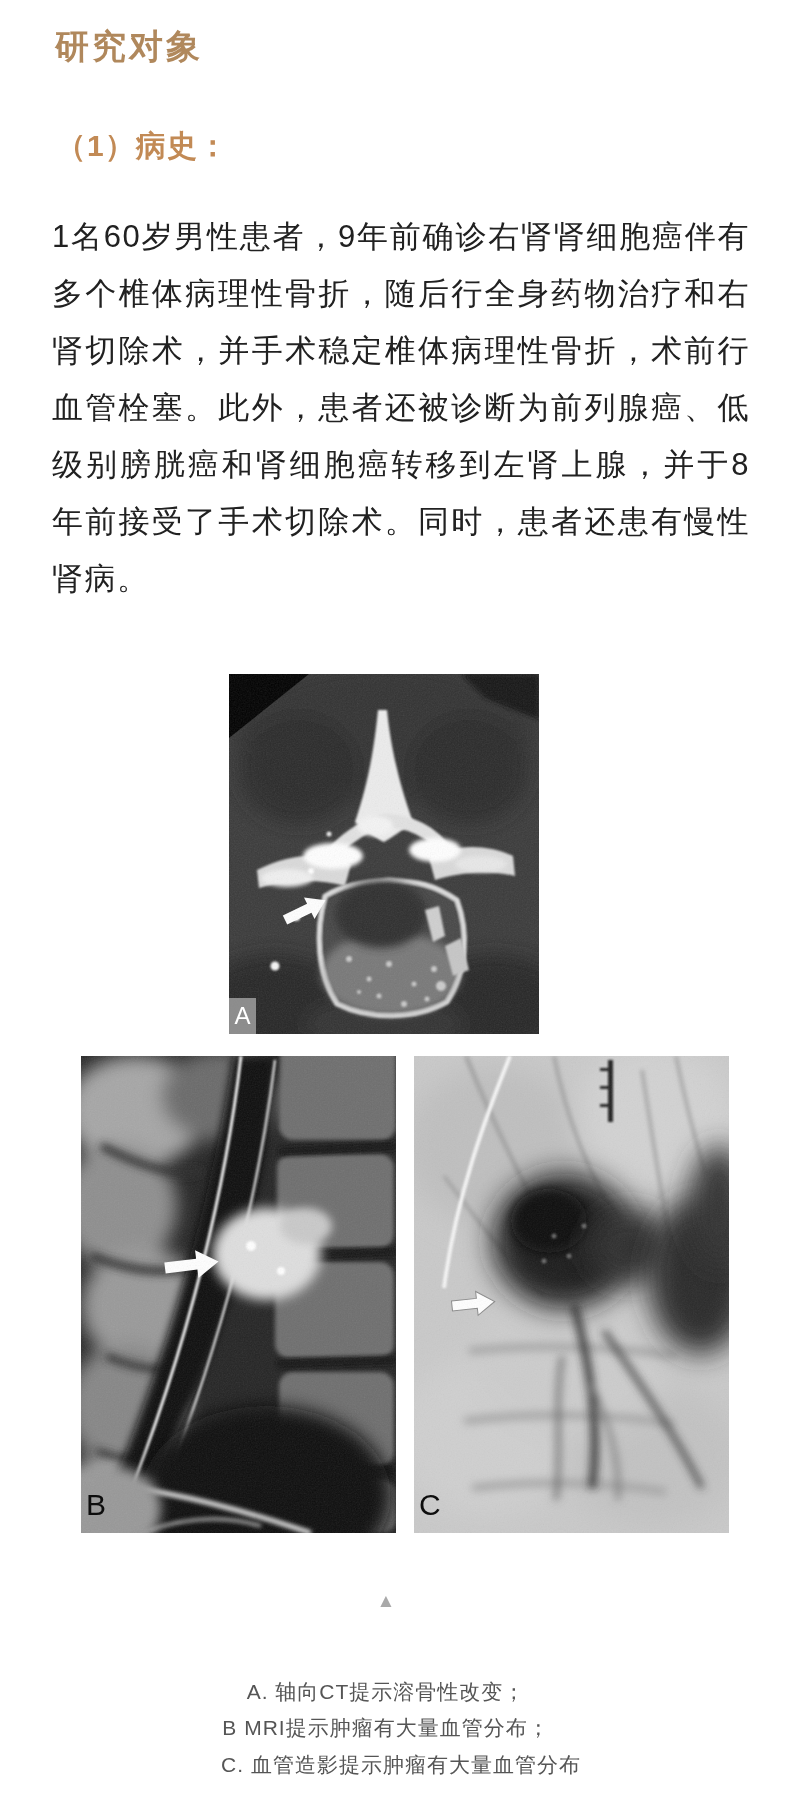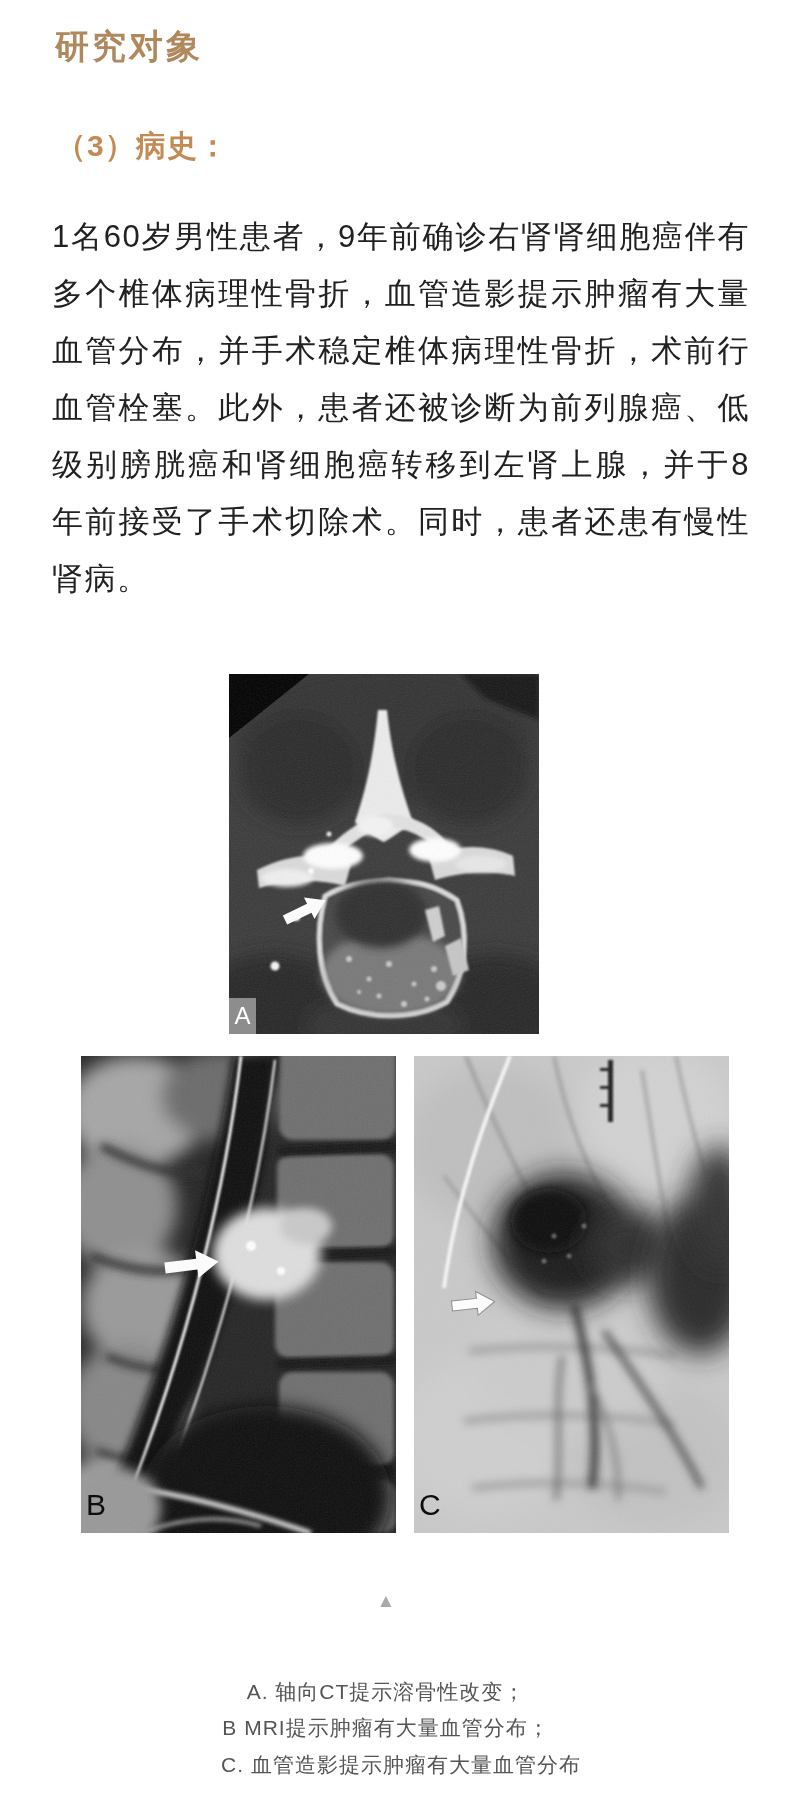--- a/index.html
+++ b/index.html
@@ -54,23 +54,23 @@
         </filter>
       <filter id="grain">
           <feTurbulence type="fractalNoise" baseFrequency="0.75" numOctaves="2" stitchTiles="stitch"></feTurbulence>
           <feColorMatrix type="saturate" values="0"></feColorMatrix>
         </filter>
     </defs>
   </svg>
 
   <div class="abs section-title">研究对象</div>
 
-  <div class="abs subsection-title">（3）病史：</div>
-
-  <p class="abs case-paragraph">1名60岁男性患者，9年前确诊右肾肾细胞癌伴有多个椎体病理性骨折，血管造影提示肿瘤有大量血管分布，并手术稳定椎体病理性骨折，术前行血管栓塞。此外，患者还被诊断为前列腺癌、低级别膀胱癌和肾细胞癌转移到左肾上腺，并于8年前接受了手术切除术。同时，患者还患有慢性肾病。</p>
+  <div class="abs subsection-title">（1）病史：</div>
+
+  <p class="abs case-paragraph">1名60岁男性患者，9年前确诊右肾肾细胞癌伴有多个椎体病理性骨折，随后行全身药物治疗和右肾切除术，并手术稳定椎体病理性骨折，术前行血管栓塞。此外，患者还被诊断为前列腺癌、低级别膀胱癌和肾细胞癌转移到左肾上腺，并于8年前接受了手术切除术。同时，患者还患有慢性肾病。</p>
 
   <div class="panel" id="panelA">
     <svg width="310" height="360" viewBox="0 0 310 360">
       <rect width="310" height="360" fill="#3a3a3a"></rect>
       <g filter="url(#b9)">
         <ellipse cx="155" cy="60" rx="150" ry="70" fill="#333333"></ellipse>
         <ellipse cx="70" cy="95" rx="60" ry="55" fill="#2b2b2b"></ellipse>
         <ellipse cx="240" cy="95" rx="60" ry="55" fill="#2b2b2b"></ellipse>
         <ellipse cx="45" cy="330" rx="75" ry="50" fill="#262626"></ellipse>
         <ellipse cx="265" cy="330" rx="75" ry="50" fill="#262626"></ellipse>

